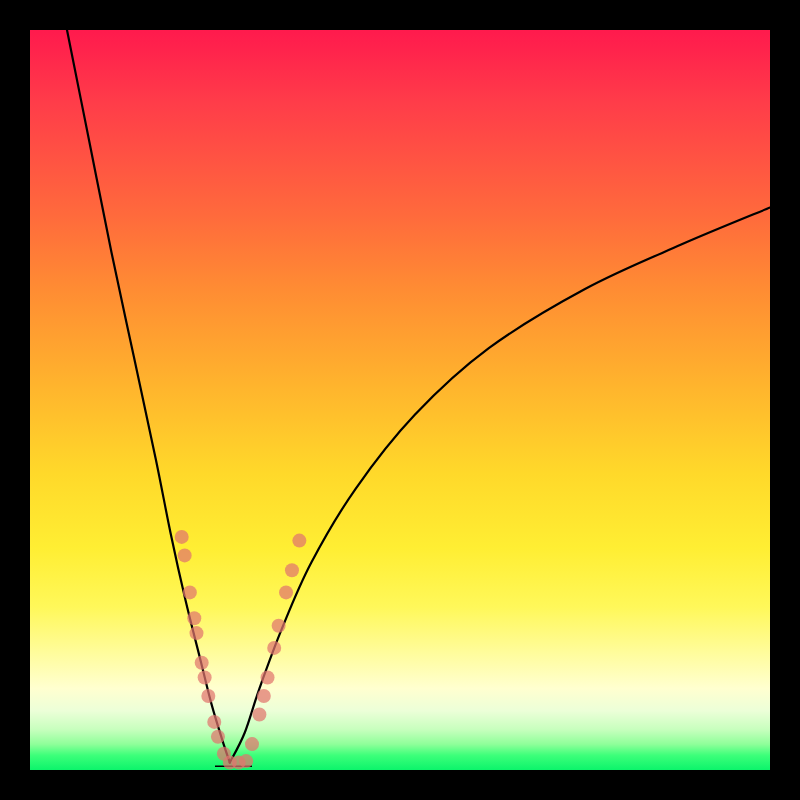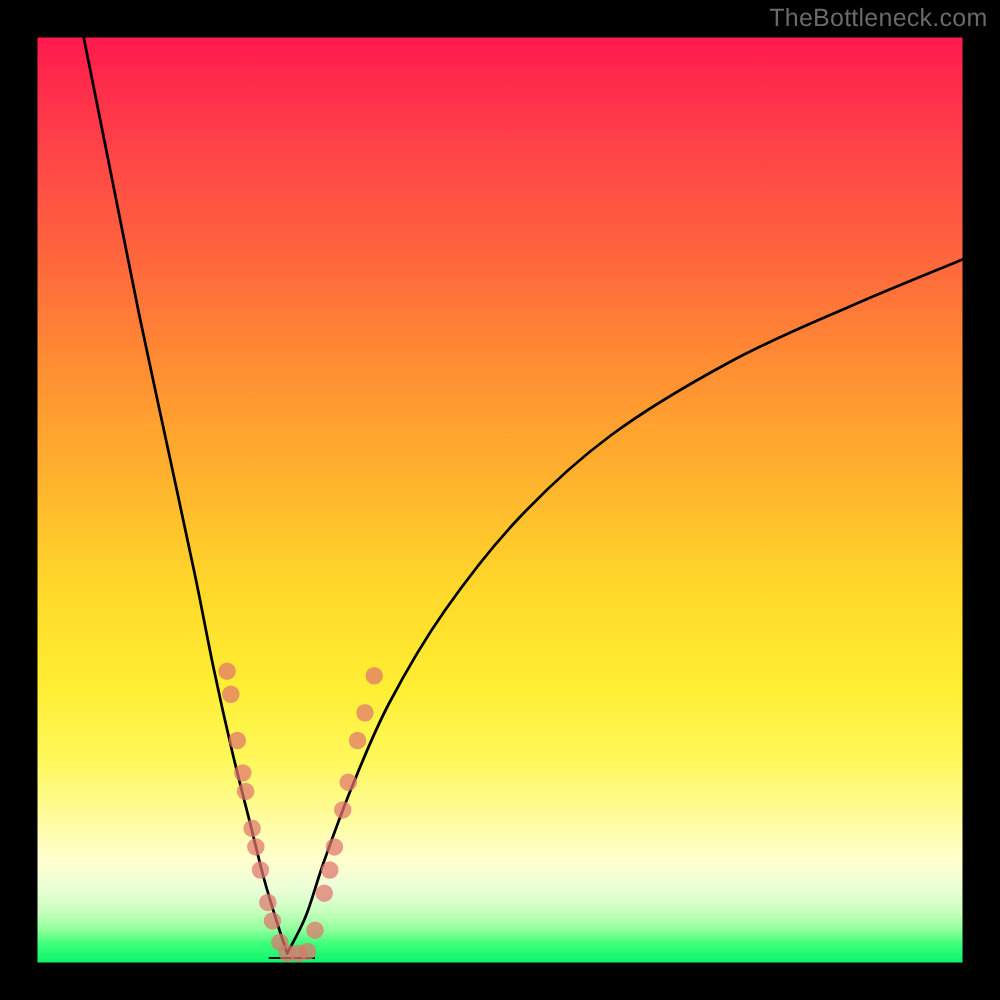--- a/index.html
+++ b/index.html
@@ -107,14 +107,13 @@
           <circle cx="233.84" cy="666.00" r="7" class="marker"></circle>
           <circle cx="237.54" cy="647.50" r="7" class="marker"></circle>
           <circle cx="244.20" cy="617.90" r="7" class="marker"></circle>
           <circle cx="248.64" cy="595.70" r="7" class="marker"></circle>
           <circle cx="256.04" cy="562.40" r="7" class="marker"></circle>
           <circle cx="261.96" cy="540.20" r="7" class="marker"></circle>
           <circle cx="269.36" cy="510.60" r="7" class="marker"></circle>
         </g>
     </svg>
   </div>
-  <div class="watermark">TheBottleneck.com</div>
 </div>
 
 </body></html>

